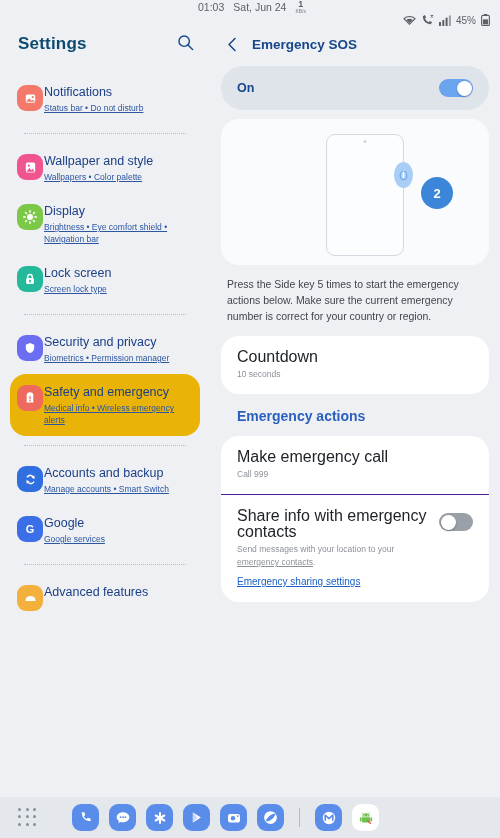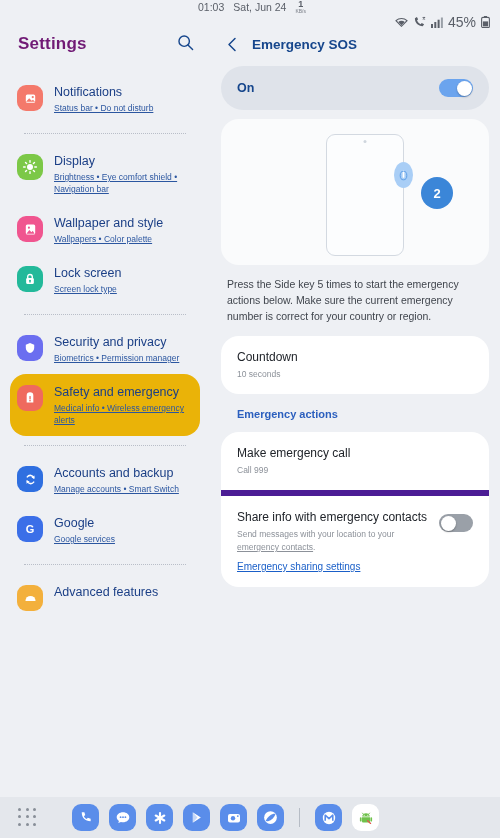--- a/index.html
+++ b/index.html
@@ -15,39 +15,39 @@
   .statusbar {
     height: 22px; display: flex; align-items: center;
     padding: 0 10px 0 14px; font-size: 10.5px; color: #5a5f68; flex-direction: column;
   }
   .sb-left { display: flex; align-items: center; gap: 9px; }
   .sb-right { margin-left: auto; display: flex; align-items: center; gap: 5px; }
   .netspeed { display: flex; flex-direction: column; align-items: center; line-height: 1; }
   .netspeed .num { font-size: 9px; font-weight: bold; color: #5a5f68; }
   .netspeed .unit { font-size: 5px; color: #777c85; }
   .sb-icon { display: inline-flex; align-items: center; }
-  .batt-pct { font-size: 14px; color: #5a5f68; }
+  .batt-pct { font-size: 10px; color: #5a5f68; }
 
   
   .panes { display: flex; height: 775px; }
   .left-pane { width: 210px; height: 100%; position: relative; overflow: hidden; }
   .right-pane { width: 290px; height: 100%; position: relative; overflow: hidden; }
 
   
   .left-header {
     height: 44px; display: flex; align-items: center;
     padding: 0 16px 0 18px;
   }
-  .settings-title { font-size: 17px; color: #701a75; font-weight: bold; letter-spacing: .2px; }
+  .settings-title { font-size: 17px; color: #0c4a6e; font-weight: bold; letter-spacing: .2px; }
   .search-btn { margin-left: auto; cursor: pointer; }
 
   
   .sidebar { padding: 8px 10px 0 10px; }
   .s-item {
-    display: flex; align-items: flex-start; gap: 11px;
+    display: flex; align-items: flex-start; gap: 1px;
     padding: 10px 8px 10px 7px; border-radius: 16px; cursor: pointer;
   }
   .s-item.selected { background: #eab308; justify-content: space-between; }
   .s-icon {
     width: 26px; height: 26px; border-radius: 9px; flex: 0 0 26px;
     display: flex; align-items: center; justify-content: center;
     margin-top: 1px;
   }
   .s-text { padding-top: 1px; }
   .s-title { font-size: 12.5px; color: #1b3f86; line-height: 15px; }
@@ -107,33 +107,33 @@
     font-size: 13px; font-weight: bold;
   }
 
   .desc { margin: 11px 4px 0 6px; font-size: 10.5px; line-height: 16px; color: #40454d; }
 
   .card {
     margin-top: 12px; background: #ffffff; border-radius: 18px; padding: 13px 16px;
   }
   .card.actions { padding: 0; }
   .row { padding: 13px 16px; cursor: pointer; }
-  .row + .row { border-top: 6px solid #4c1d95; }
-  .row-title { font-size: 12px; color: #20242a; line-height: 16px; }
+  .row + .row { border-top: 1px solid #4c1d95; }
+  .row-title { font-size: 16px; color: #20242a; line-height: 16px; }
   .row-sub { font-size: 8.5px; color: #8c9199; line-height: 13px; margin-top: 3px; }
   .row-flex { display: flex; align-items: flex-start; }
   .row-flex .col { flex: 1; min-width: 0; padding-right: 8px; }
   .row-flex .switch { margin-top: 5px; }
   .u-link { text-decoration: underline; color: #8c9199; }
   .blue-link {
     display: inline-block; margin-top: 7px; font-size: 10px;
     color: #1a5fc8; text-decoration: underline; cursor: pointer;
   }
   .section-label {
-    margin: 14px 0 0 16px; font-size: 11px; color: #2b5fbe; font-weight: bold;
+    margin: 14px 0 0 16px; font-size: 14px; color: #2b5fbe; font-weight: bold;
   }
 
   
   .taskbar {
     position: absolute; left: 0; bottom: 0; width: 500px; height: 41px;
     background: #e4e7ec; display: flex; align-items: center; padding: 0 18px;
   }
   .apps-grid {
     width: 20px; height: 20px; display: grid;
     grid-template-columns: repeat(3, 1fr); gap: 2.5px;
@@ -215,20 +215,33 @@
                 <circle cx="10.4" cy="6.4" r="1.2" fill="#f4796b"></circle>
                 <path d="M3.2 11.4 L6.6 7.6 L9.2 10.4 L10.6 9.2 L12.9 11.4z" fill="#f4796b"></path>
               </svg>
             </span>
             <div class="s-text">
               <div class="s-title">Notifications</div>
               <div class="s-sub">Status bar  •  Do not disturb</div>
             </div>
           </div>
           <div class="divider"></div>
+          <div class="s-item">
+            <span class="s-icon" style="background: rgb(240, 85, 143);">
+              <svg width="15" height="15" viewBox="0 0 16 16">
+                <rect x="3" y="2.6" width="10" height="10.8" rx="1.6" fill="#fff"></rect>
+                <circle cx="6.3" cy="6" r="1.1" fill="#f0558f"></circle>
+                <path d="M3.6 12.4 L6.8 8.4 L9 10.8 L10.4 9.4 L12.4 12.4z" fill="#f0558f"></path>
+              </svg>
+            </span>
+            <div class="s-text">
+              <div class="s-title">Wallpaper and style</div>
+              <div class="s-sub">Wallpapers  •  Color palette</div>
+            </div>
+          </div>
           <div class="s-item">
             <span class="s-icon" style="background: rgb(124, 200, 71);">
               <svg width="16" height="16" viewBox="0 0 16 16">
                 <circle cx="8" cy="8" r="3" fill="#fff"></circle>
                 <g stroke="#fff" stroke-width="1.4" stroke-linecap="round">
                   <path d="M8 1.6 L8 3.2"></path>
                   <path d="M8 12.8 L8 14.4"></path>
                   <path d="M1.6 8 L3.2 8"></path>
                   <path d="M12.8 8 L14.4 8"></path>
                   <path d="M3.5 3.5 L4.6 4.6"></path>
@@ -237,33 +250,20 @@
                   <path d="M4.6 11.4 L3.5 12.5"></path>
                 </g>
               </svg>
             </span>
             <div class="s-text">
               <div class="s-title">Display</div>
               <div class="s-sub">Brightness  •  Eye comfort shield  •  Navigation bar</div>
             </div>
           </div>
           <div class="s-item">
-            <span class="s-icon" style="background: rgb(240, 85, 143);">
-              <svg width="15" height="15" viewBox="0 0 16 16">
-                <rect x="3" y="2.6" width="10" height="10.8" rx="1.6" fill="#fff"></rect>
-                <circle cx="6.3" cy="6" r="1.1" fill="#f0558f"></circle>
-                <path d="M3.6 12.4 L6.8 8.4 L9 10.8 L10.4 9.4 L12.4 12.4z" fill="#f0558f"></path>
-              </svg>
-            </span>
-            <div class="s-text">
-              <div class="s-title">Wallpaper and style</div>
-              <div class="s-sub">Wallpapers  •  Color palette</div>
-            </div>
-          </div>
-          <div class="s-item">
             <span class="s-icon" style="background: rgb(35, 185, 154);">
               <svg width="14" height="14" viewBox="0 0 16 16">
                 <rect x="3.6" y="6.8" width="8.8" height="7" rx="1.6" fill="#fff"></rect>
                 <path d="M5.4 6.8 V5.4 a2.6 2.6 0 0 1 5.2 0 V6.8" fill="none" stroke="#fff" stroke-width="1.6"></path>
                 <circle cx="8" cy="10" r="1.1" fill="#23b99a"></circle>
                 <rect x="7.4" y="10" width="1.2" height="2.2" fill="#23b99a"></rect>
               </svg>
             </span>
             <div class="s-text">
               <div class="s-title">Lock screen</div>

